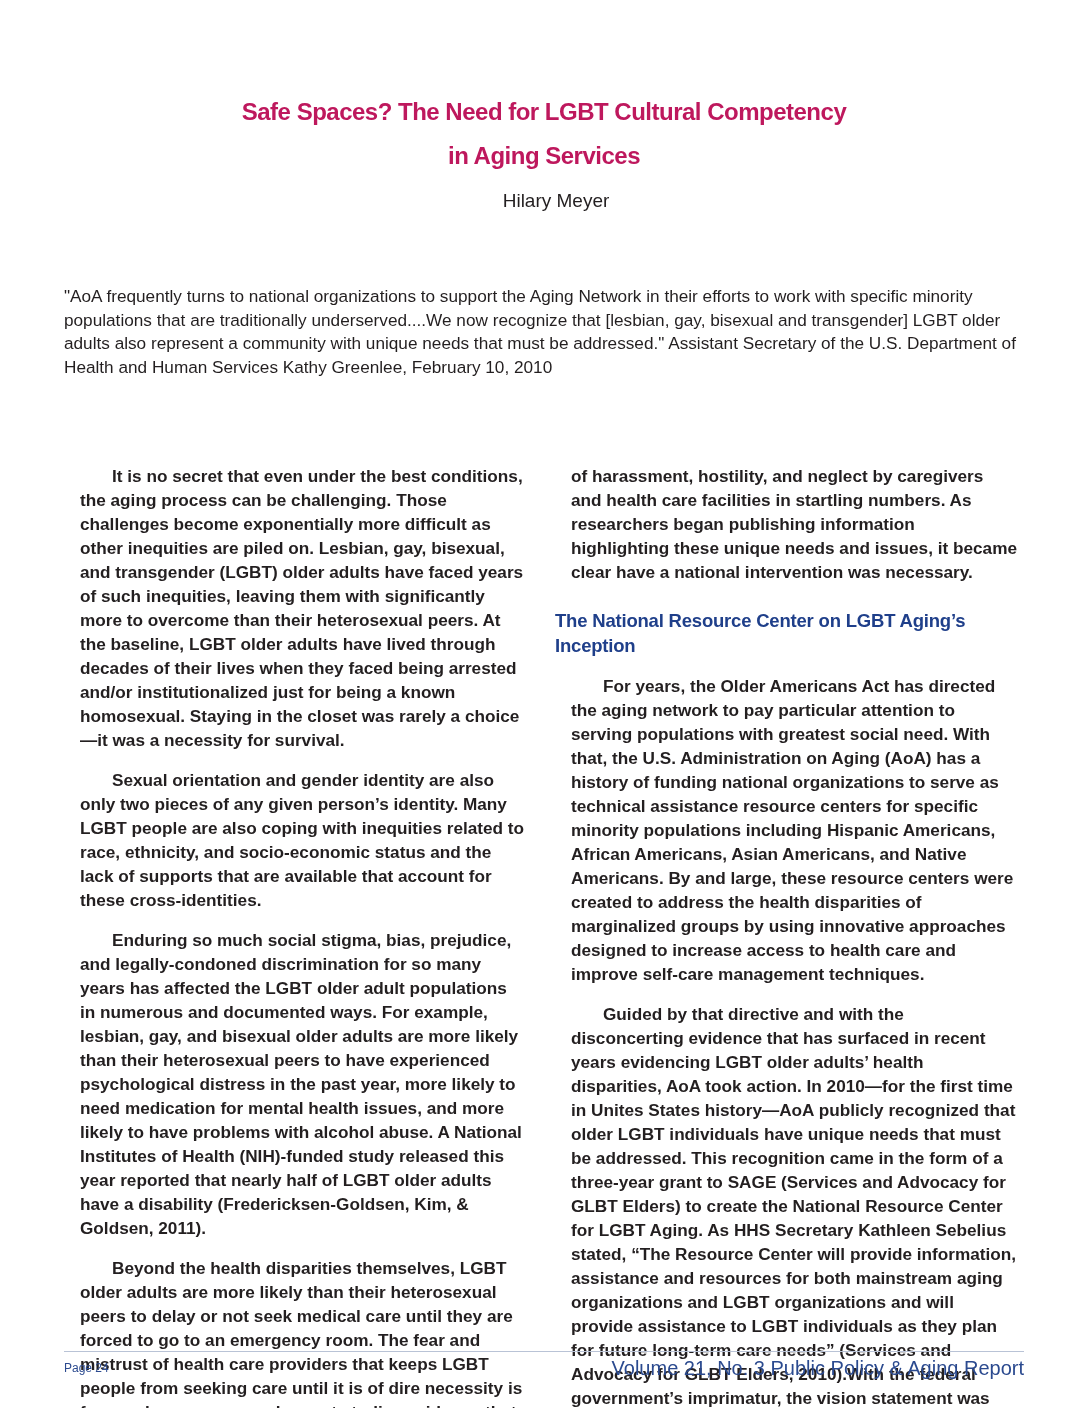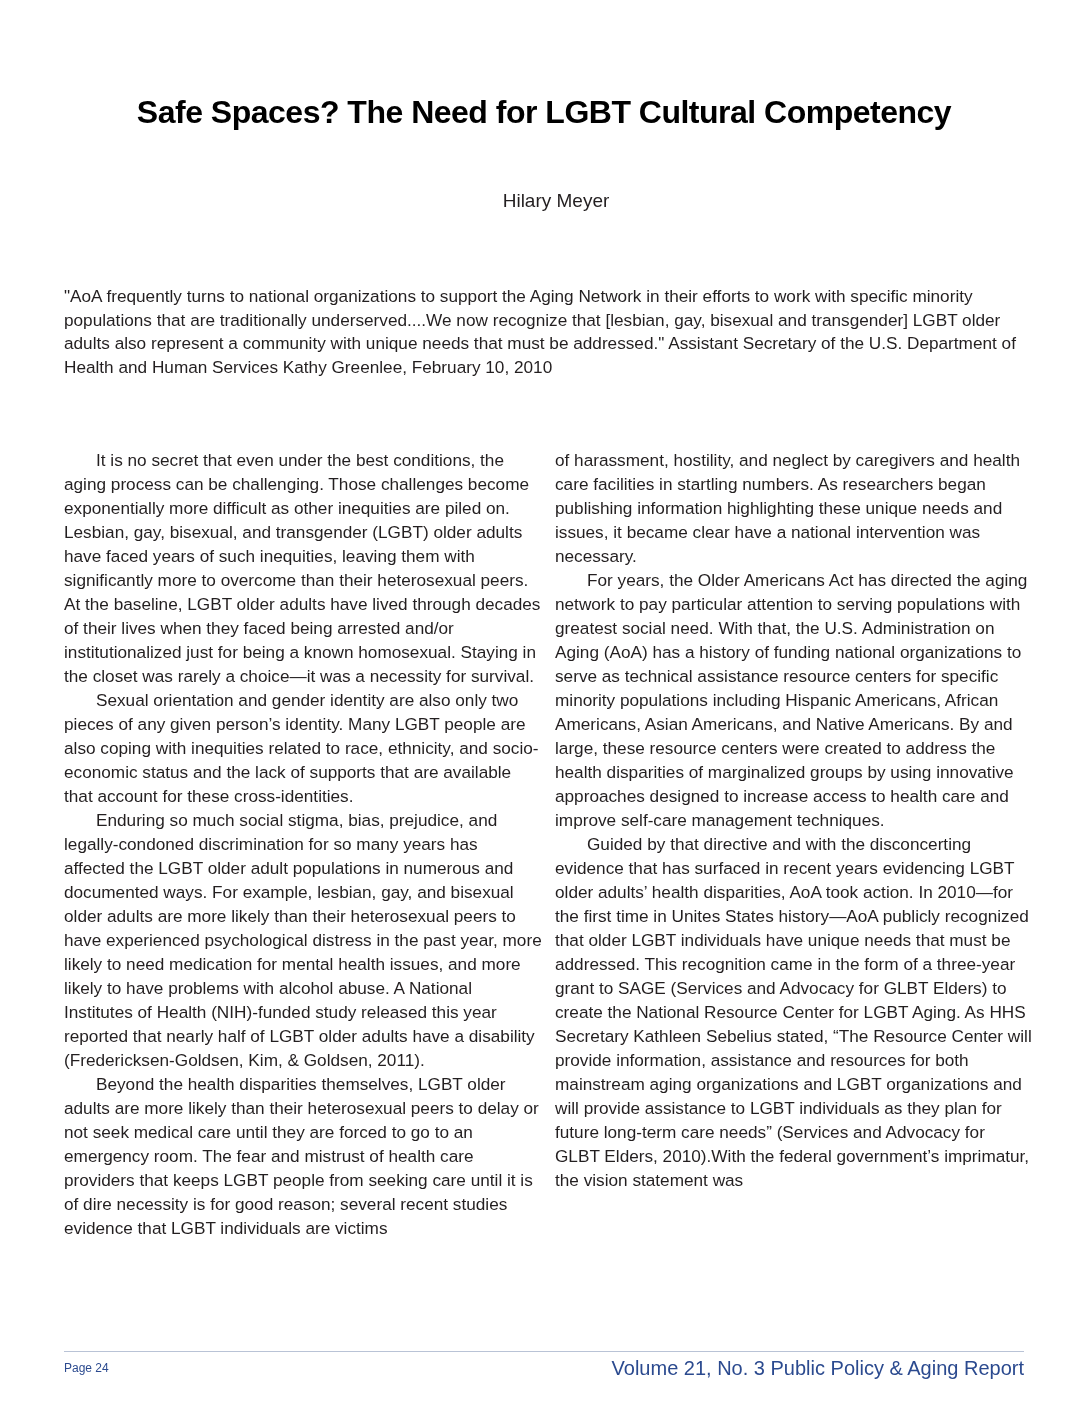--- a/index.html
+++ b/index.html
@@ -15,23 +15,23 @@
       font-family: "Liberation Sans", "DejaVu Sans", sans-serif;
       color: #231f20;
     }
     .title {
       position: absolute;
       left: 60px;
       width: 968px;
       top: 90px;
       text-align: center;
       font-weight: bold;
-      font-size: 32px;
+      font-size: 24px;
       line-height: 44px;
-      color: #000000;
+      color: #be185d;
       letter-spacing: -0.5px;
     }
     .author {
       position: absolute;
       left: 12px;
       width: 1088px;
       top: 189px;
       text-align: center;
       font-size: 19px;
       line-height: 24px;
@@ -50,22 +50,23 @@
       position: absolute;
       top: 448px;
       width: 478px;
       font-size: 17.2px;
       line-height: 24px;
       color: #231f20;
     }
     .col-left { left: 64px; }
     .col-right { left: 555px; }
     .para {
-      margin: 0;
+      margin: 16px;
       text-indent: 0;
+      font-weight: bold;
     }
     .para.indent {
       text-indent: 32px;
     }
     .section-heading {
       margin: 24px 0 0 0;
       font-weight: bold;
       font-size: 18.5px;
       line-height: 25px;
       color: #1f3f8a;
@@ -95,34 +96,36 @@
       line-height: 20px;
       color: #2b4a8f;
       text-align: right;
     }
   </style>
 </head>
 <body>
 
 <h1 class="title" style="margin:0;">
   <span>Safe Spaces? The Need for LGBT Cultural Competency</span><br>
+  <span>in Aging Services</span>
 </h1>
 
 <div class="author">Hilary Meyer</div>
 
 <div class="epigraph">"AoA frequently turns to national organizations to support the Aging Network in their efforts to work with specific minority populations that are traditionally underserved....We now recognize that [lesbian, gay, bisexual and transgender] LGBT older adults also represent a community with unique needs that must be addressed." Assistant Secretary of the U.S. Department of Health and Human Services Kathy Greenlee, February 10, 2010</div>
 
 <div class="column col-left">
   <p class="para indent">It is no secret that even under the best conditions, the aging process can be challenging. Those challenges become exponentially more difficult as other inequities are piled on. Lesbian, gay, bisexual, and transgender (LGBT) older adults have faced years of such inequities, leaving them with significantly more to overcome than their heterosexual peers. At the baseline, LGBT older adults have lived through decades of their lives when they faced being arrested and/or institutionalized just for being a known homosexual. Staying in the closet was rarely a choice—it was a necessity for survival.</p>
   <p class="para indent">Sexual orientation and gender identity are also only two pieces of any given person’s identity. Many LGBT people are also coping with inequities related to race, ethnicity, and socio-economic status and the lack of supports that are available that account for these cross-identities.</p>
   <p class="para indent">Enduring so much social stigma, bias, prejudice, and legally-condoned discrimination for so many years has affected the LGBT older adult populations in numerous and documented ways. For example, lesbian, gay, and bisexual older adults are more likely than their heterosexual peers to have experienced psychological distress in the past year, more likely to need medication for mental health issues, and more likely to have problems with alcohol abuse. A National Institutes of Health (NIH)-funded study released this year reported that nearly half of LGBT older adults have a disability (Fredericksen-Goldsen, Kim, &amp; Goldsen, 2011).</p>
   <p class="para indent">Beyond the health disparities themselves, LGBT older adults are more likely than their heterosexual peers to delay or not seek medical care until they are forced to go to an emergency room. The fear and mistrust of health care providers that keeps LGBT people from seeking care until it is of dire necessity is for good reason; several recent studies evidence that LGBT individuals are victims</p>
 </div>
 
 <div class="column col-right">
   <p class="para">of harassment, hostility, and neglect by caregivers and health care facilities in startling numbers. As researchers began publishing information highlighting these unique needs and issues, it became clear have a national intervention was necessary.</p>
+  <h2 class="section-heading">The National Resource Center on LGBT Aging’s Inception</h2>
   <p class="para indent">For years, the Older Americans Act has directed the aging network to pay particular attention to serving populations with greatest social need. With that, the U.S. Administration on Aging (AoA) has a history of funding national organizations to serve as technical assistance resource centers for specific minority populations including Hispanic Americans, African Americans, Asian Americans, and Native Americans. By and large, these resource centers were created to address the health disparities of marginalized groups by using innovative approaches designed to increase access to health care and improve self-care management techniques.</p>
   <p class="para indent">Guided by that directive and with the disconcerting evidence that has surfaced in recent years evidencing LGBT older adults’ health disparities, AoA took action. In 2010—for the first time in Unites States history—AoA publicly recognized that older LGBT individuals have unique needs that must be addressed. This recognition came in the form of a three-year grant to SAGE (Services and Advocacy for GLBT Elders) to create the National Resource Center for LGBT Aging. As HHS Secretary Kathleen Sebelius stated, “The Resource Center will provide information, assistance and resources for both mainstream aging organizations and LGBT organizations and will provide assistance to LGBT individuals as they plan for future long-term care needs” (Services and Advocacy for GLBT Elders, 2010).With the federal government’s imprimatur, the vision statement was</p>
 </div>
 
 <div class="footer-rule"></div>
 <div class="footer-left">Page 24</div>
 <div class="footer-right">Volume 21, No. 3 Public Policy &amp; Aging Report</div>
 
 </body></html>

